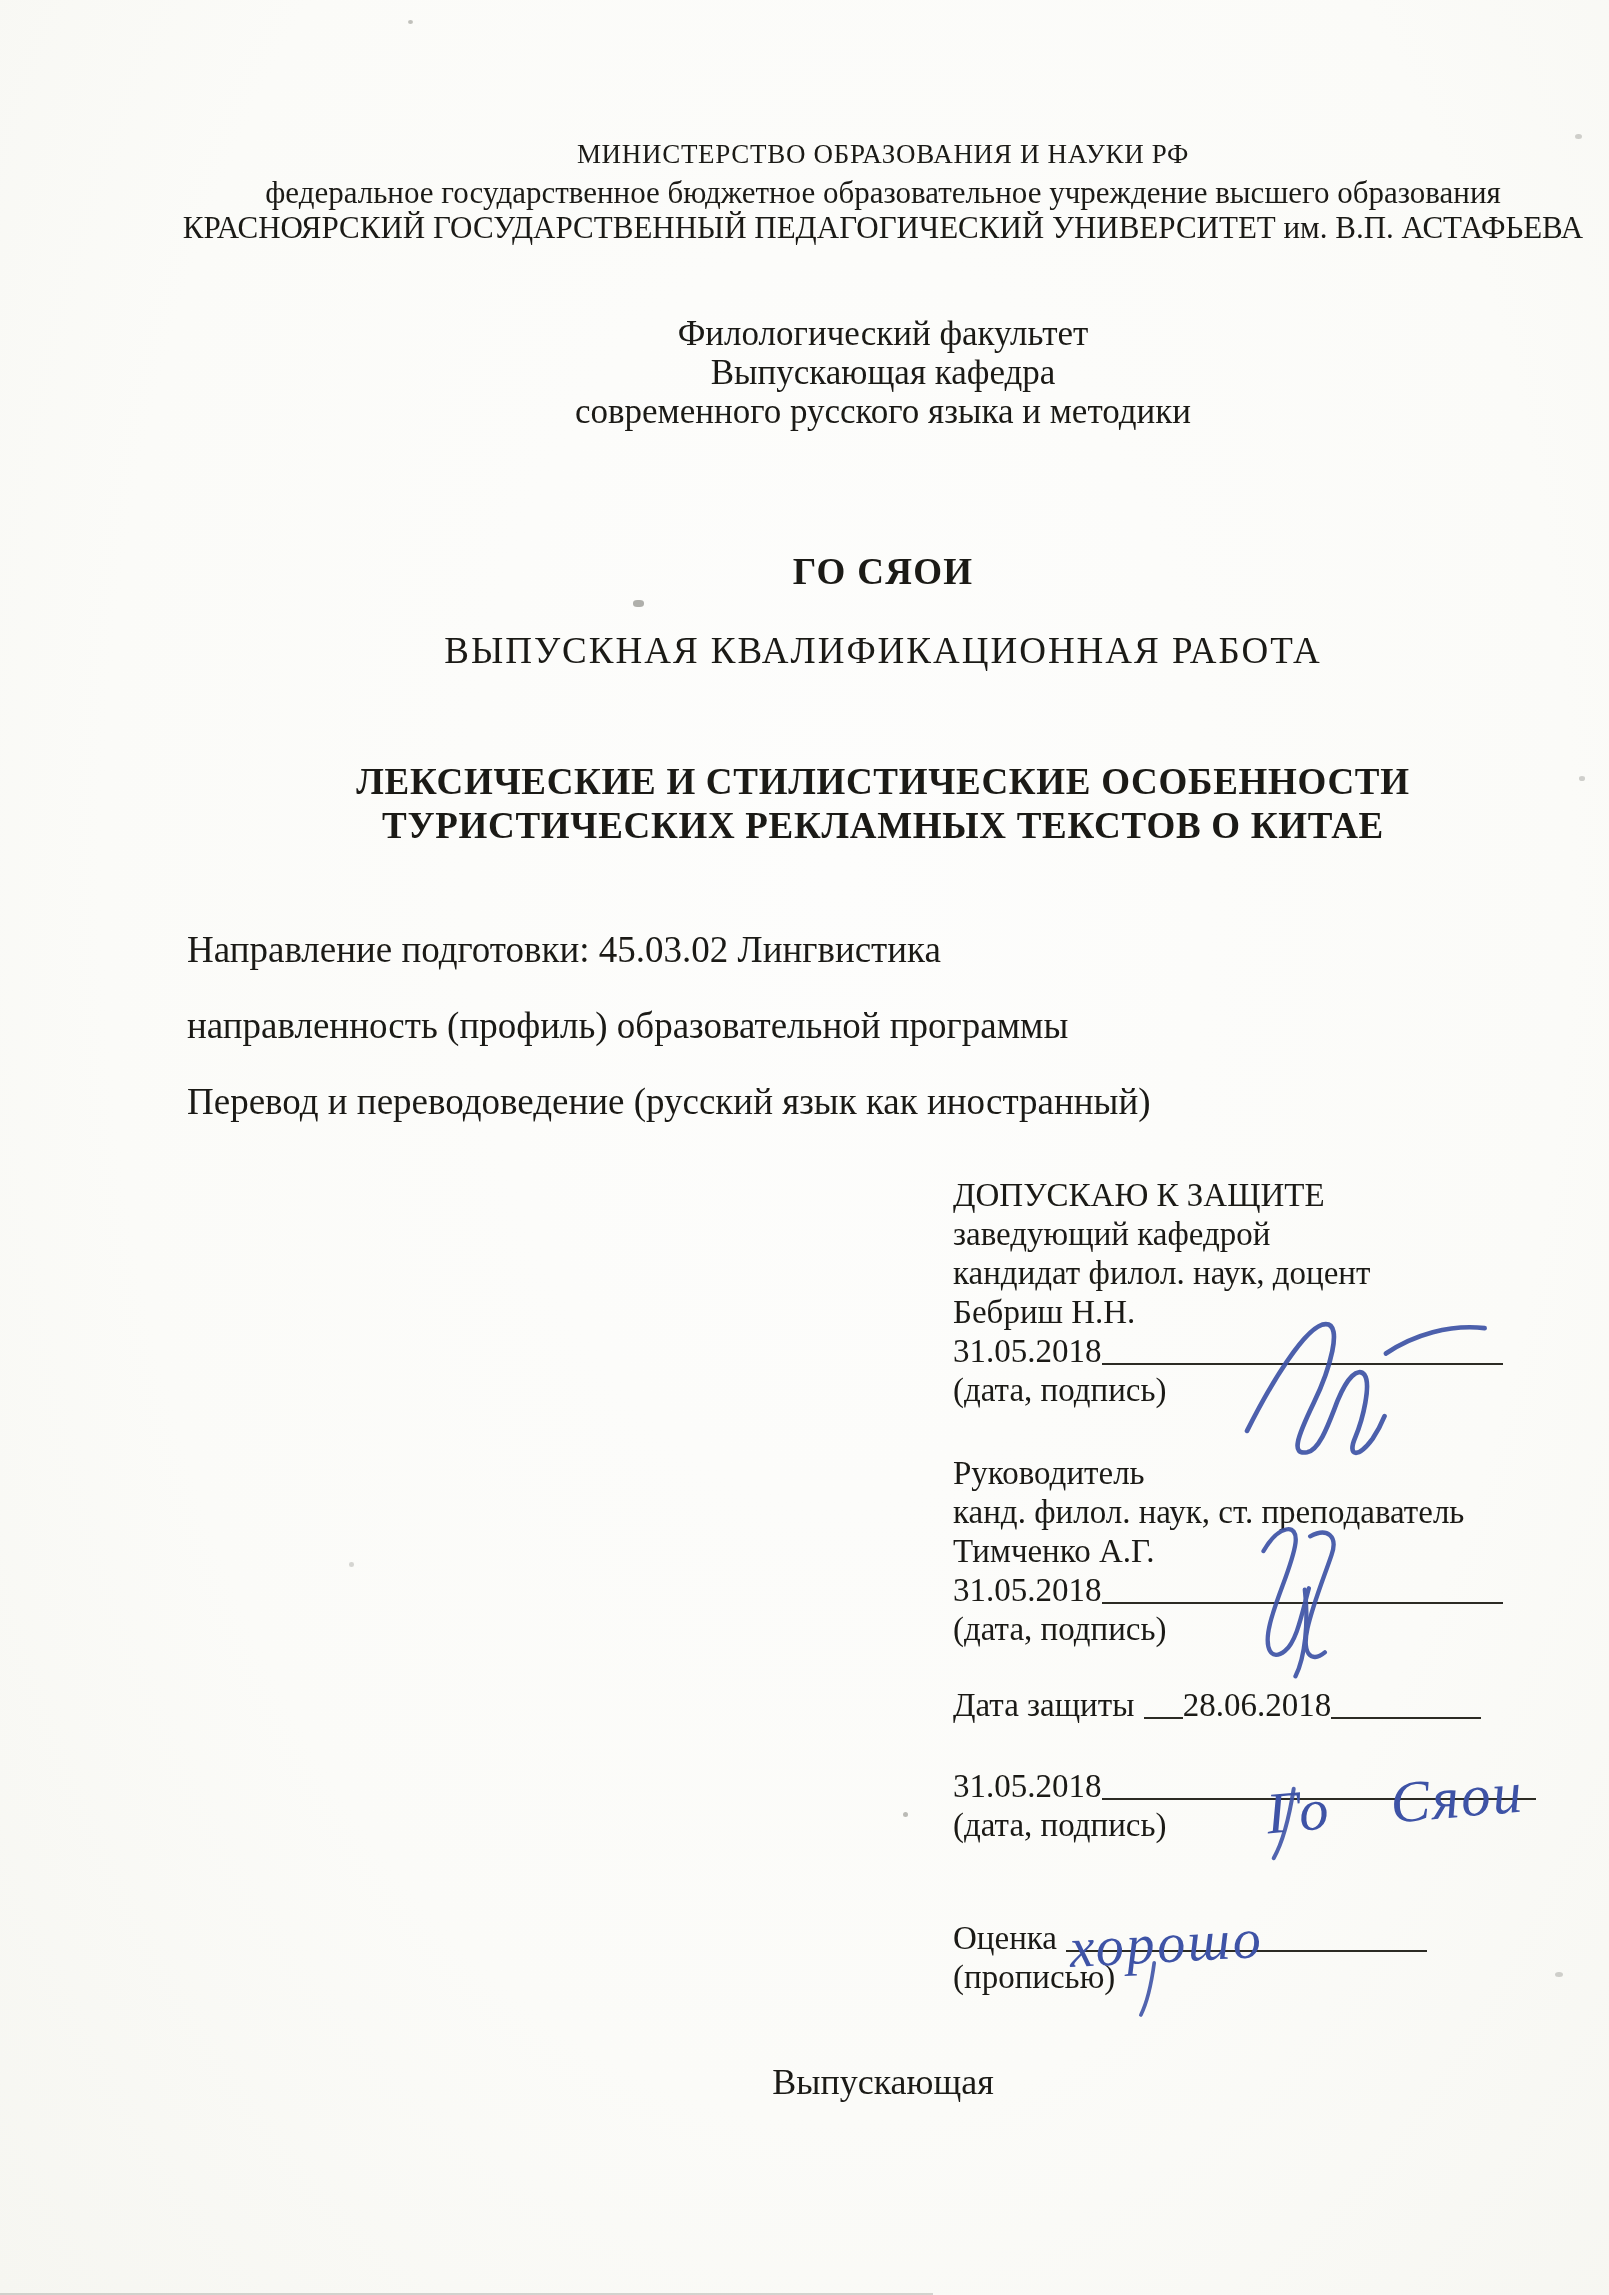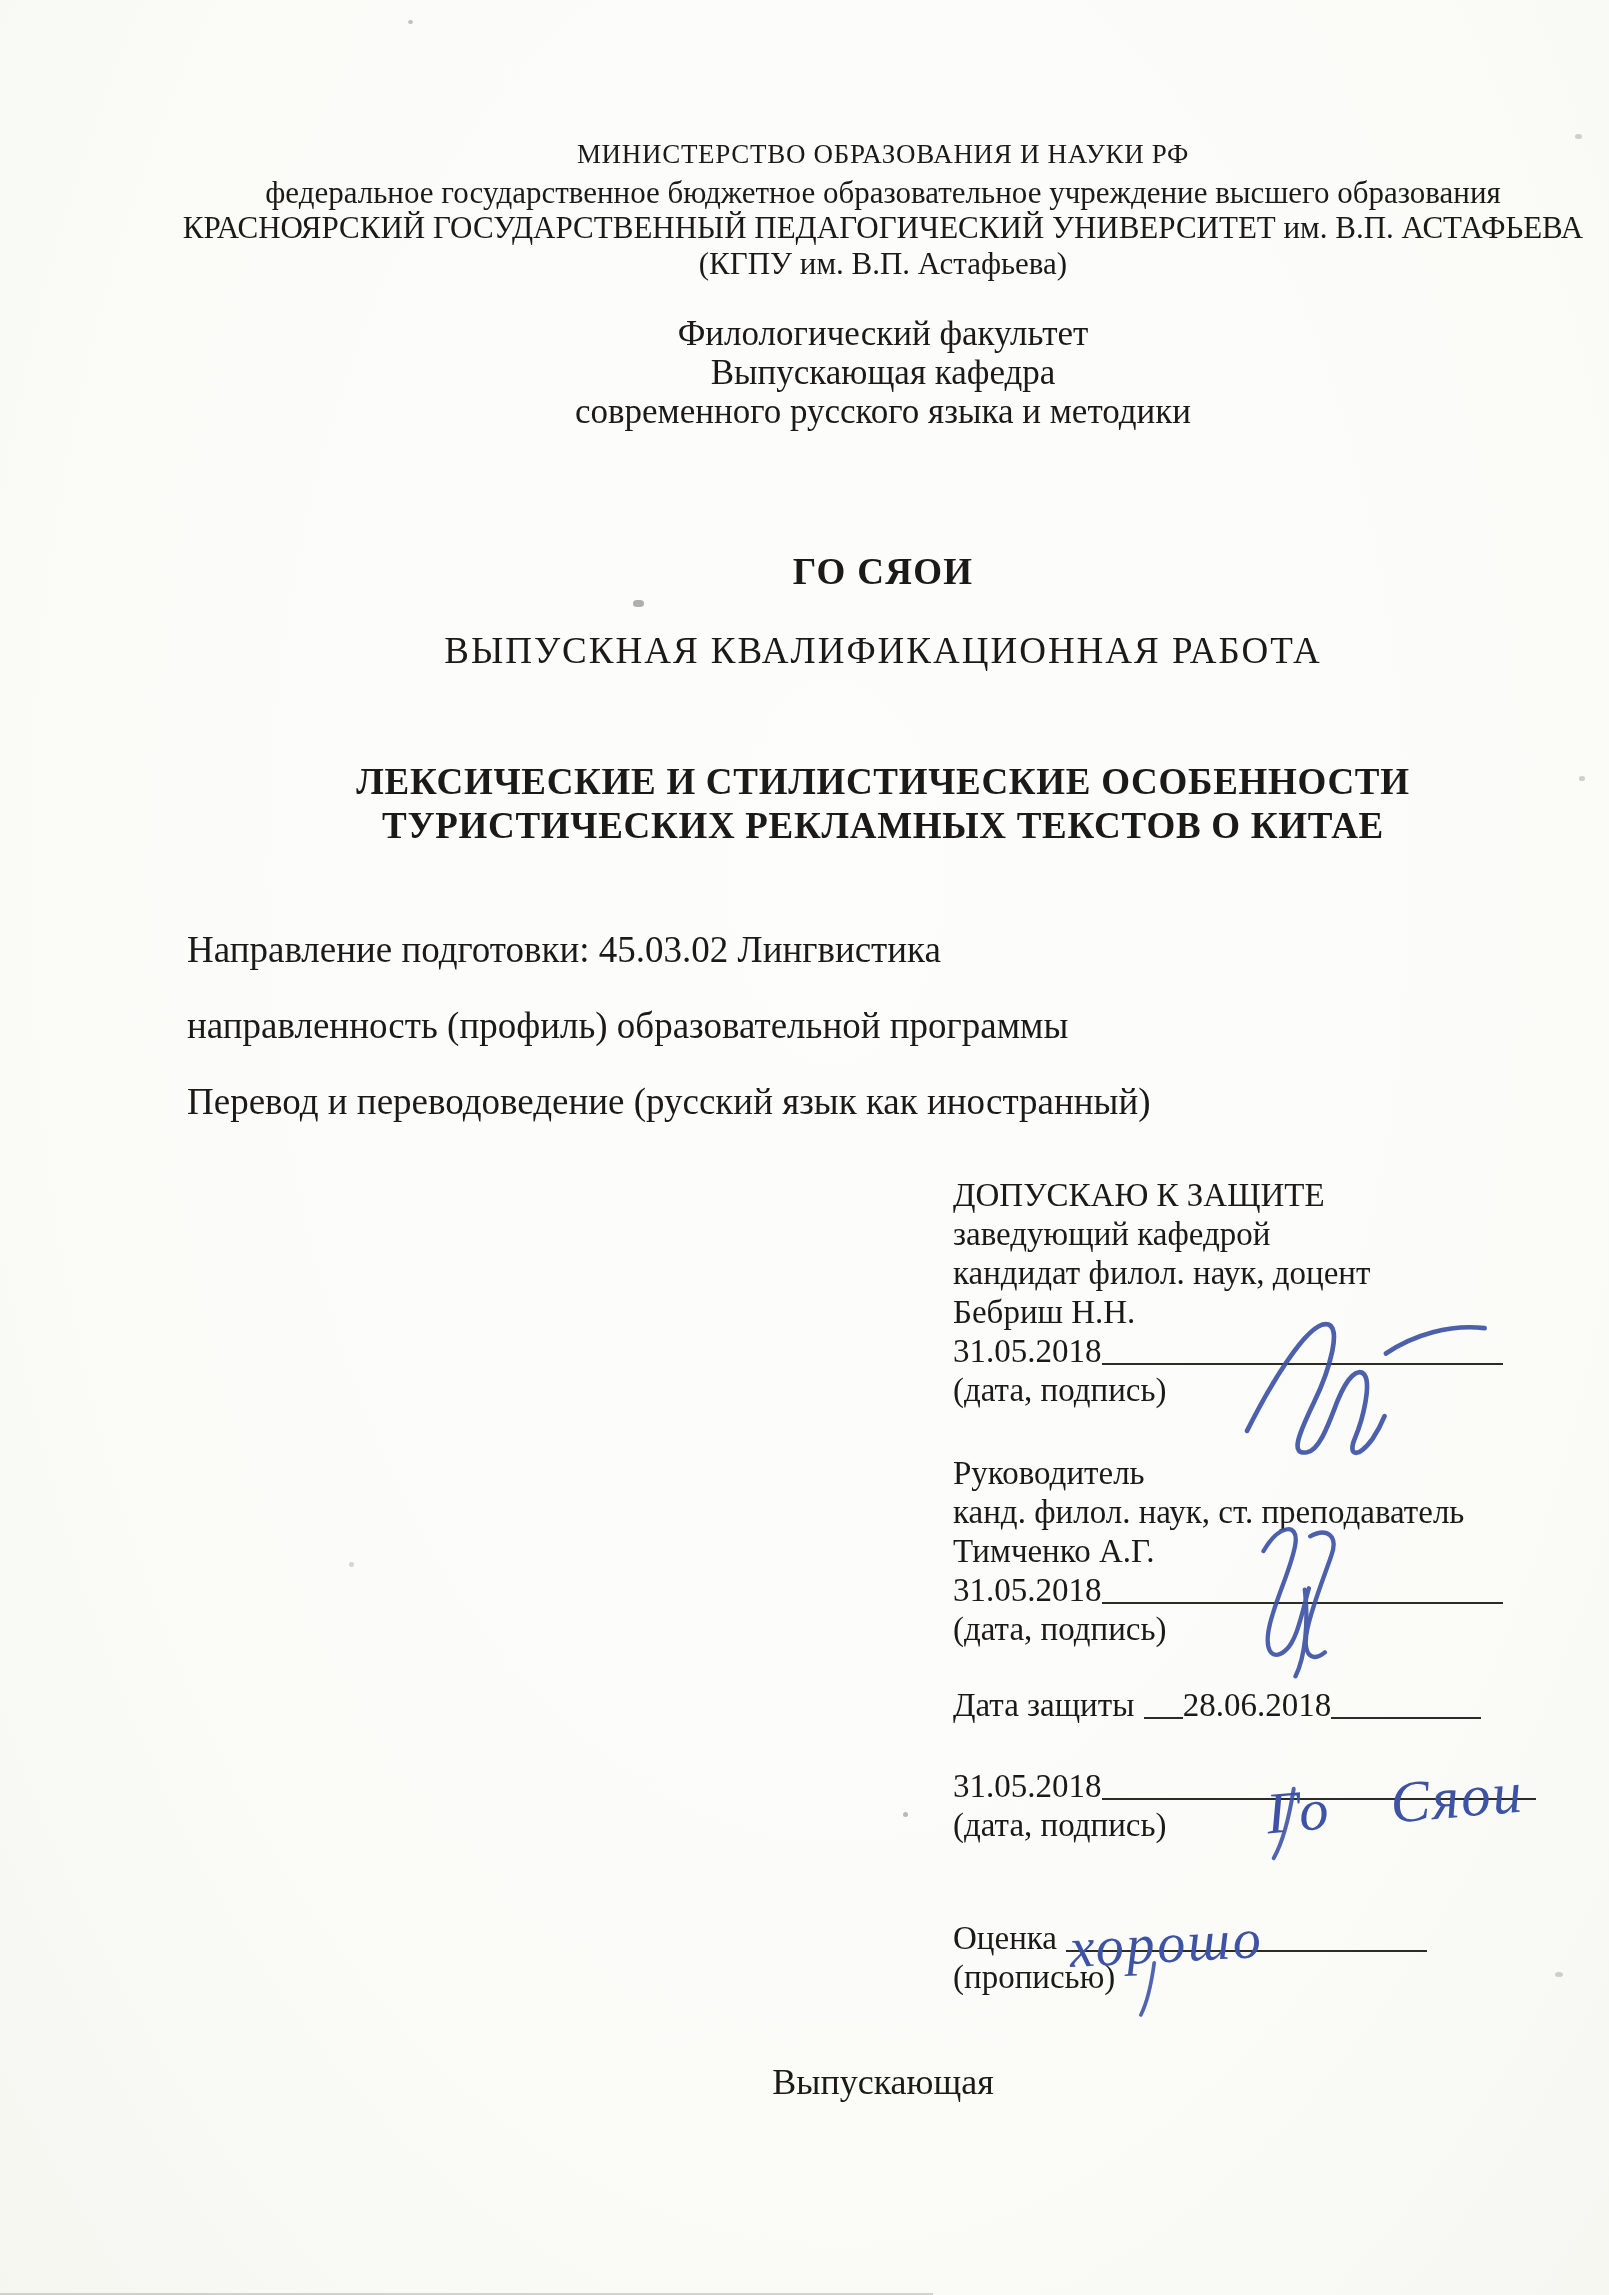--- a/index.html
+++ b/index.html
@@ -71,21 +71,20 @@
 </head>
 <body>
 
 <div class="page">
   <div class="content">
 
     <div class="ministry centered">
       <div class="m1">МИНИСТЕРСТВО ОБРАЗОВАНИЯ И НАУКИ РФ</div>
       <div class="m2">федеральное государственное бюджетное образовательное учреждение высшего образования</div>
       <div class="m3">КРАСНОЯРСКИЙ ГОСУДАРСТВЕННЫЙ ПЕДАГОГИЧЕСКИЙ УНИВЕРСИТЕТ им. В.П. АСТАФЬЕВА</div>
-      <div class="m4">(КГПУ им. В.П. Астафьева)</div>
     </div>
 
     <div class="faculty centered">
       <div>Филологический факультет</div>
       <div>Выпускающая кафедра</div>
       <div>современного русского языка и методики</div>
     </div>
 
     <div class="author centered">ГО СЯОИ</div>
 

